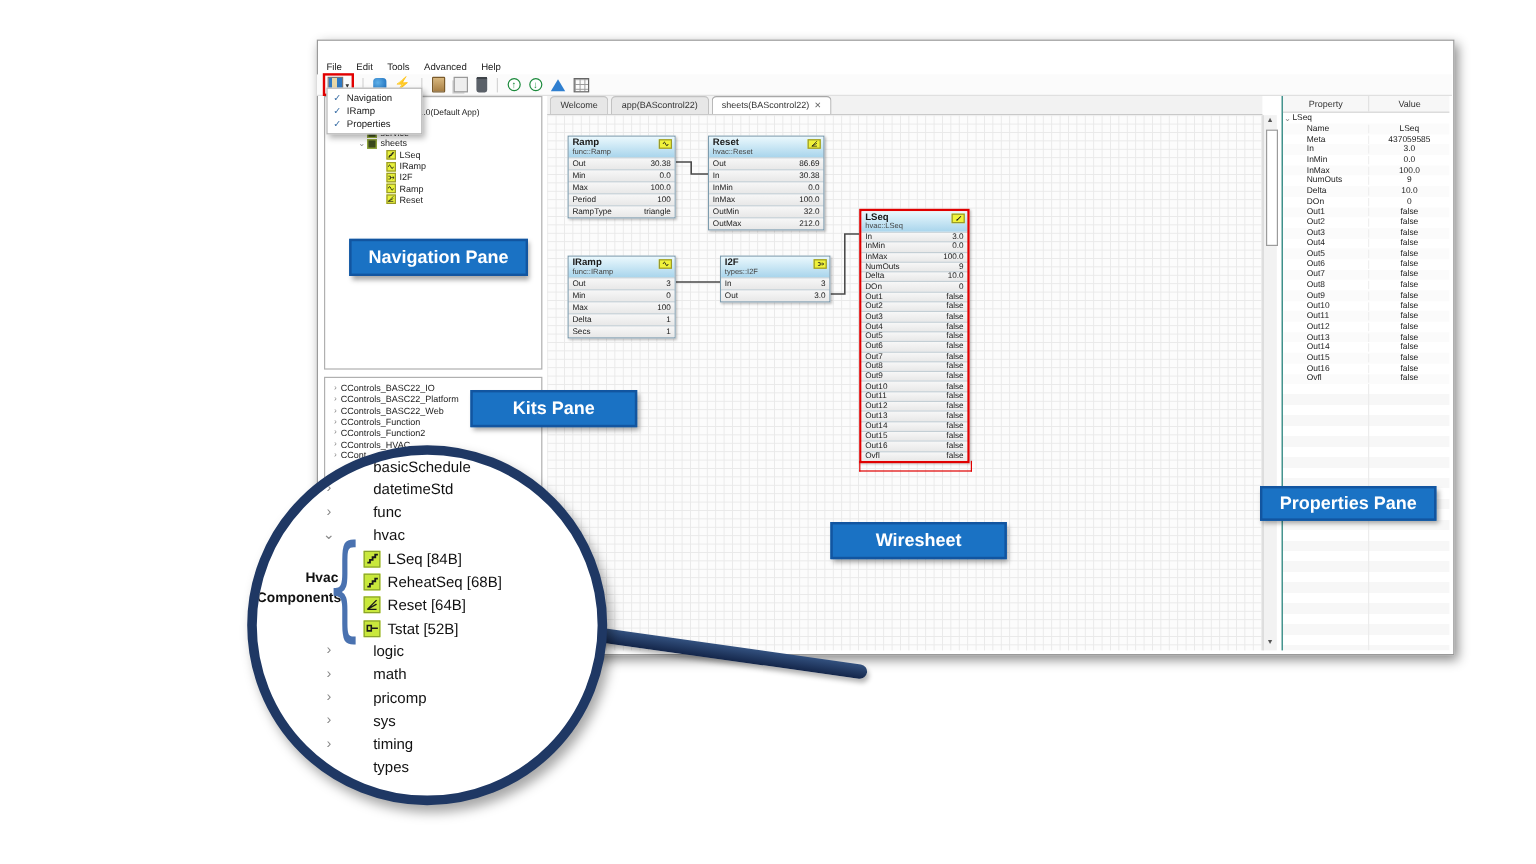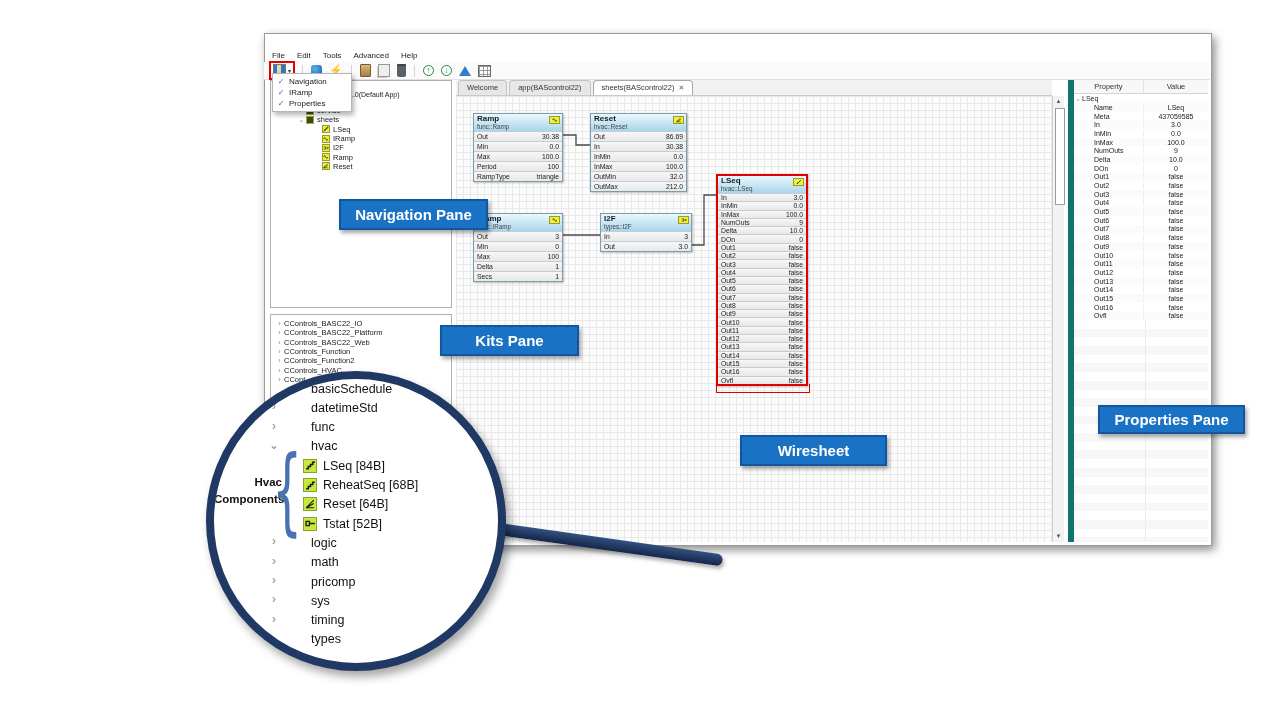--- a/index.html
+++ b/index.html
@@ -66,37 +66,37 @@
             display:flex;align-items:center;justify-content:center;box-sizing:border-box;}
   .blk-icon svg{width:8px;height:6px;}
   .blk-row{display:flex;justify-content:space-between;align-items:center;padding:0 3px;
            border-top:1px solid #c3ced4;background:linear-gradient(#f7f7f7,#e8e8e8);
            font-size:6.8px;box-sizing:border-box;}
   .sel-bracket{position:absolute;border:1.5px solid #e00000;border-top:none;}
   .vscroll{left:1052px;top:96px;width:12px;height:446px;background:#f2f2f2;border-left:1px solid #cfcfcf;box-sizing:border-box;}
   .varrow{position:absolute;left:1px;width:9px;height:9px;font-size:6px;color:#555;text-align:center;line-height:9px;}
   .vthumb{position:absolute;left:2px;width:8px;background:#fff;border:1px solid #9b9b9b;}
   
-  .propspane{left:1068px;top:80px;width:140px;height:462px;background:#fff;border-left:6px solid #0f766e;box-sizing:border-box;overflow:hidden;}
+  .propspane{left:1068px;top:80px;width:140px;height:462px;background:#fff;border-left:1px solid #0f766e;box-sizing:border-box;overflow:hidden;}
   .props-head{display:flex;height:13px;border-bottom:1px solid #d5d5d5;background:#f7f7f7;font-size:7.5px;color:#333;}
   .props-head div{line-height:13px;text-align:center;}
   .ph-prop{width:72px;border-right:1px solid #e2e2e2;}
   .ph-val{width:67px;}
   .pgroup{display:flex;align-items:center;height:9px;font-size:7px;}
   .pgroup .texp{width:8px;}
   .prow{display:flex;height:8.7px;font-size:7px;align-items:center;}
   .prow .pn{width:72px;padding-left:20px;box-sizing:border-box;border-right:1px solid #efefef;white-space:nowrap;}
   .prow .pv{width:67px;text-align:center;}
   .prow:nth-child(odd){background:#fbfbfb;}
   .props-fill{position:absolute;left:0;right:0;bottom:0;
       background:repeating-linear-gradient(to bottom,#fff 0 8.7px,#f7f7f7 8.7px 17.4px);}
   .props-fill .col-line{position:absolute;left:71px;top:0;bottom:0;width:1px;background:#ececec;}
   
   .callout{background:#1a72c4;border:2px solid #1255a0;color:#fff;font-weight:bold;font-size:15px;
-           display:flex;align-items:center;justify-content:center;box-shadow:2px 3px 4px rgba(0,0,0,.35);box-sizing:border-box;margin-left:48px;}
+           display:flex;align-items:center;justify-content:center;box-shadow:2px 3px 4px rgba(0,0,0,.35);box-sizing:border-box;}
   
   .dropdown{left:272px;top:73px;width:78px;background:#fff;border:1px solid #b5b5b5;
             box-shadow:2px 3px 5px rgba(0,0,0,.3);padding:2px 0;z-index:5;}
   .dd-item{display:flex;align-items:center;height:11px;font-size:8px;}
   .dd-check{width:16px;text-align:center;color:#3a6ea5;font-size:8px;}
   
   .handle{left:470px;top:519px;width:255px;height:12px;border-radius:7px;
           background:linear-gradient(#33517f,#14264a);transform:rotate(8deg);transform-origin:left center;z-index:8;
           box-shadow:2px 3px 4px rgba(0,0,0,.3);}
   .magnifier{left:206px;top:371px;width:300px;height:300px;border-radius:50%;

